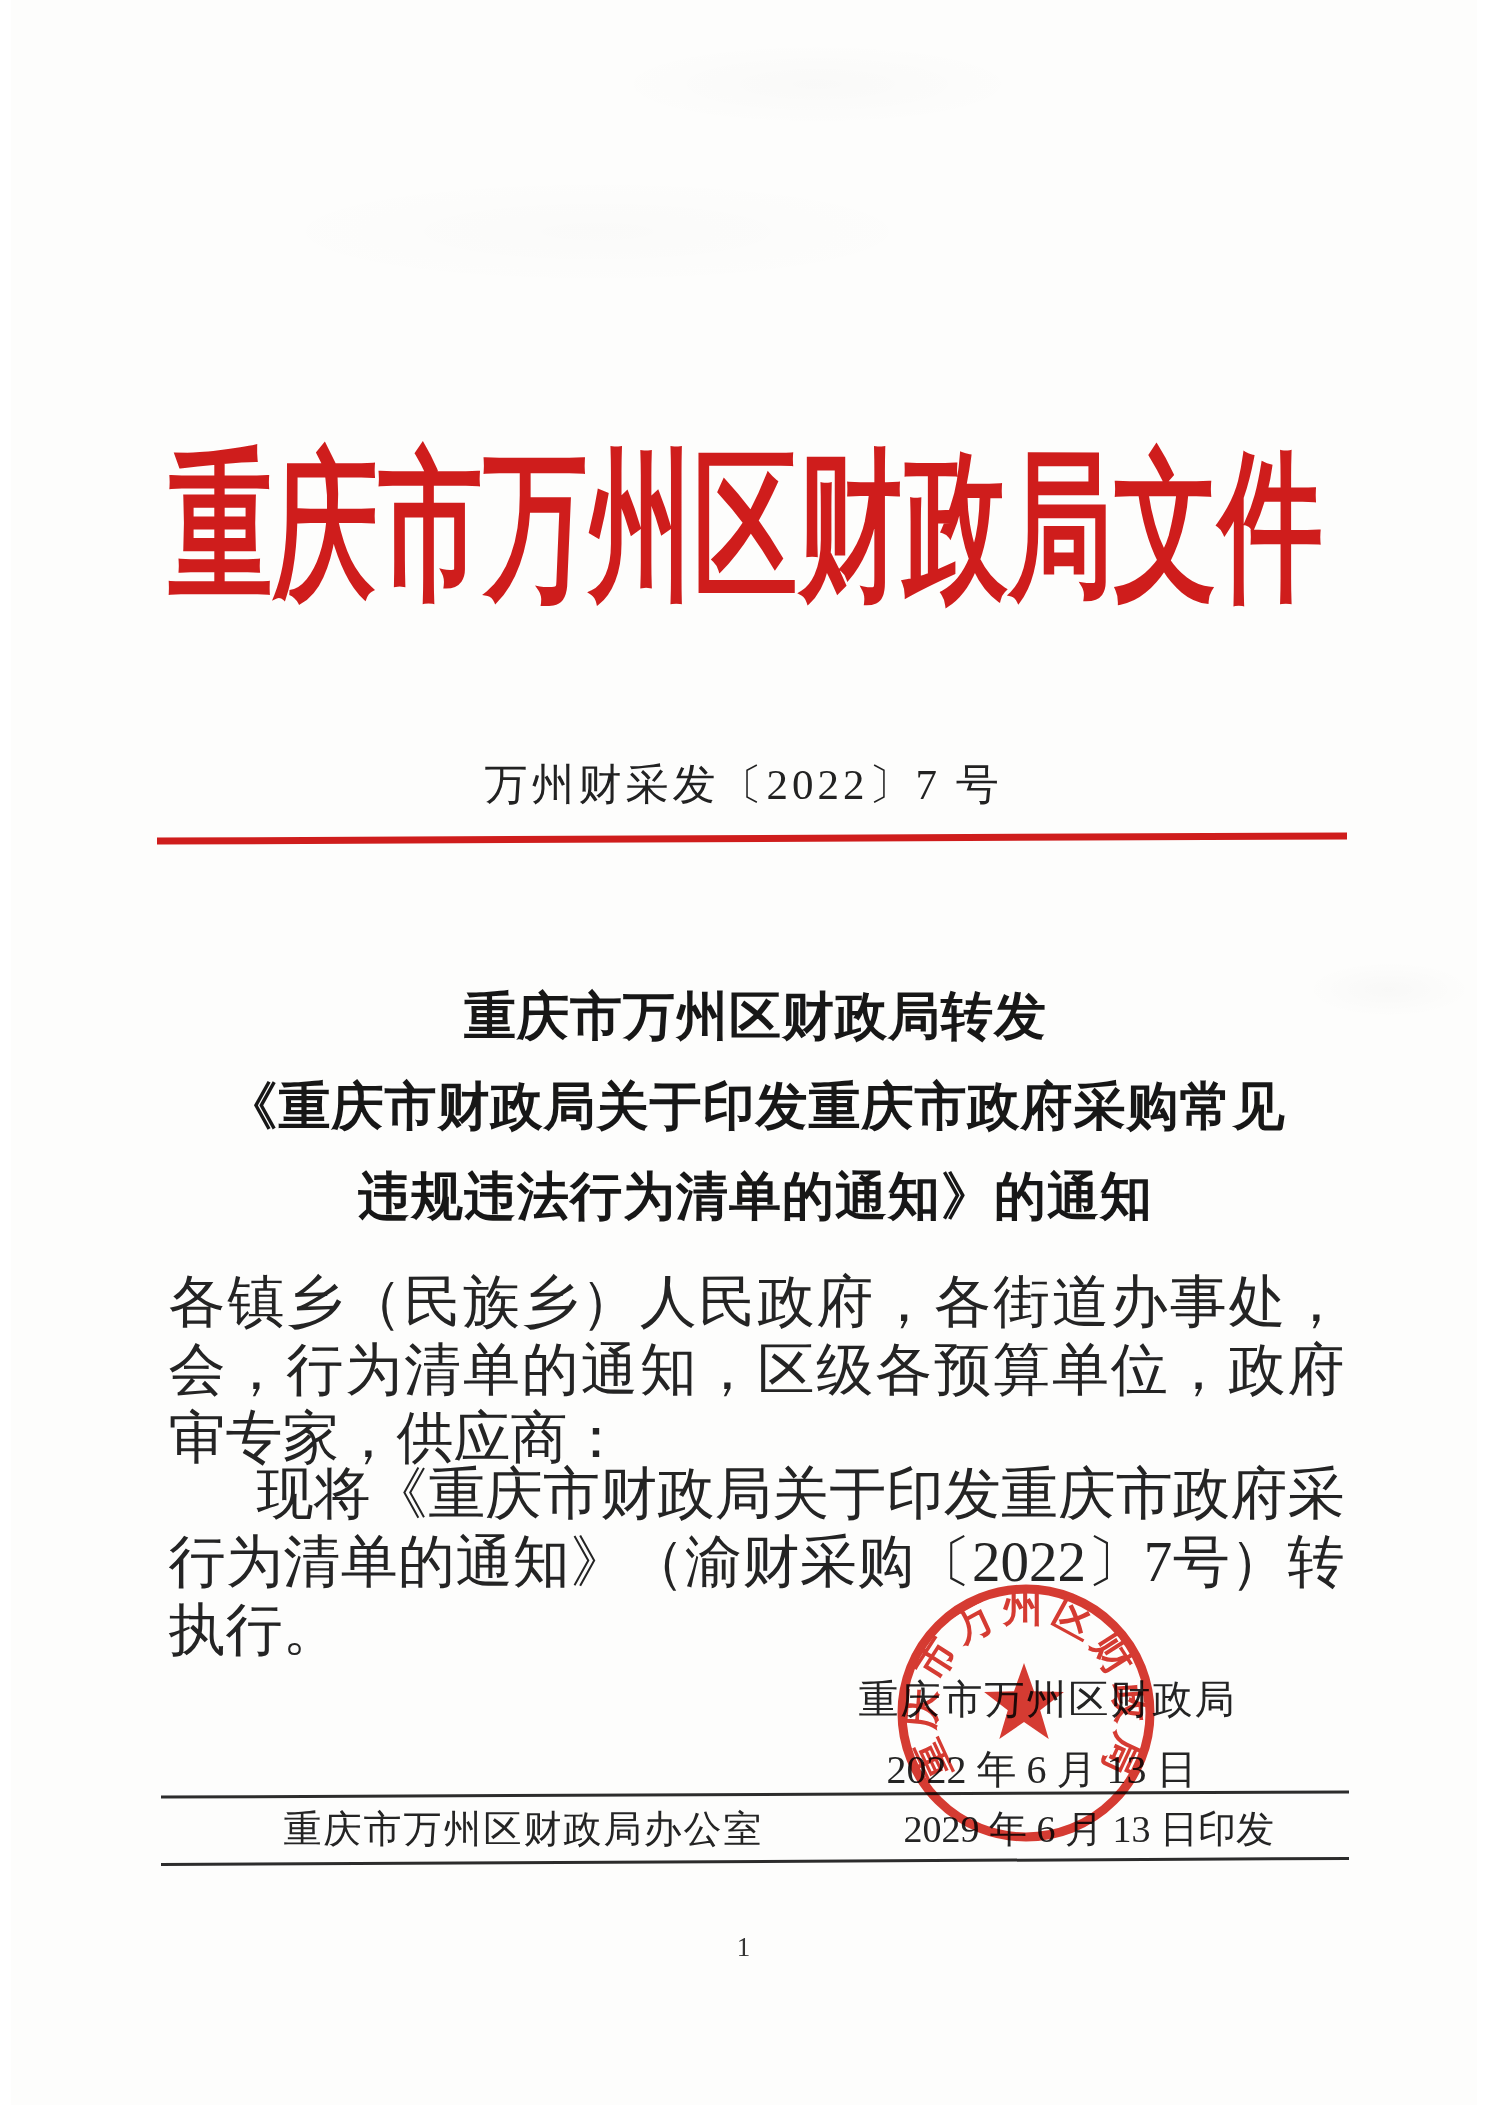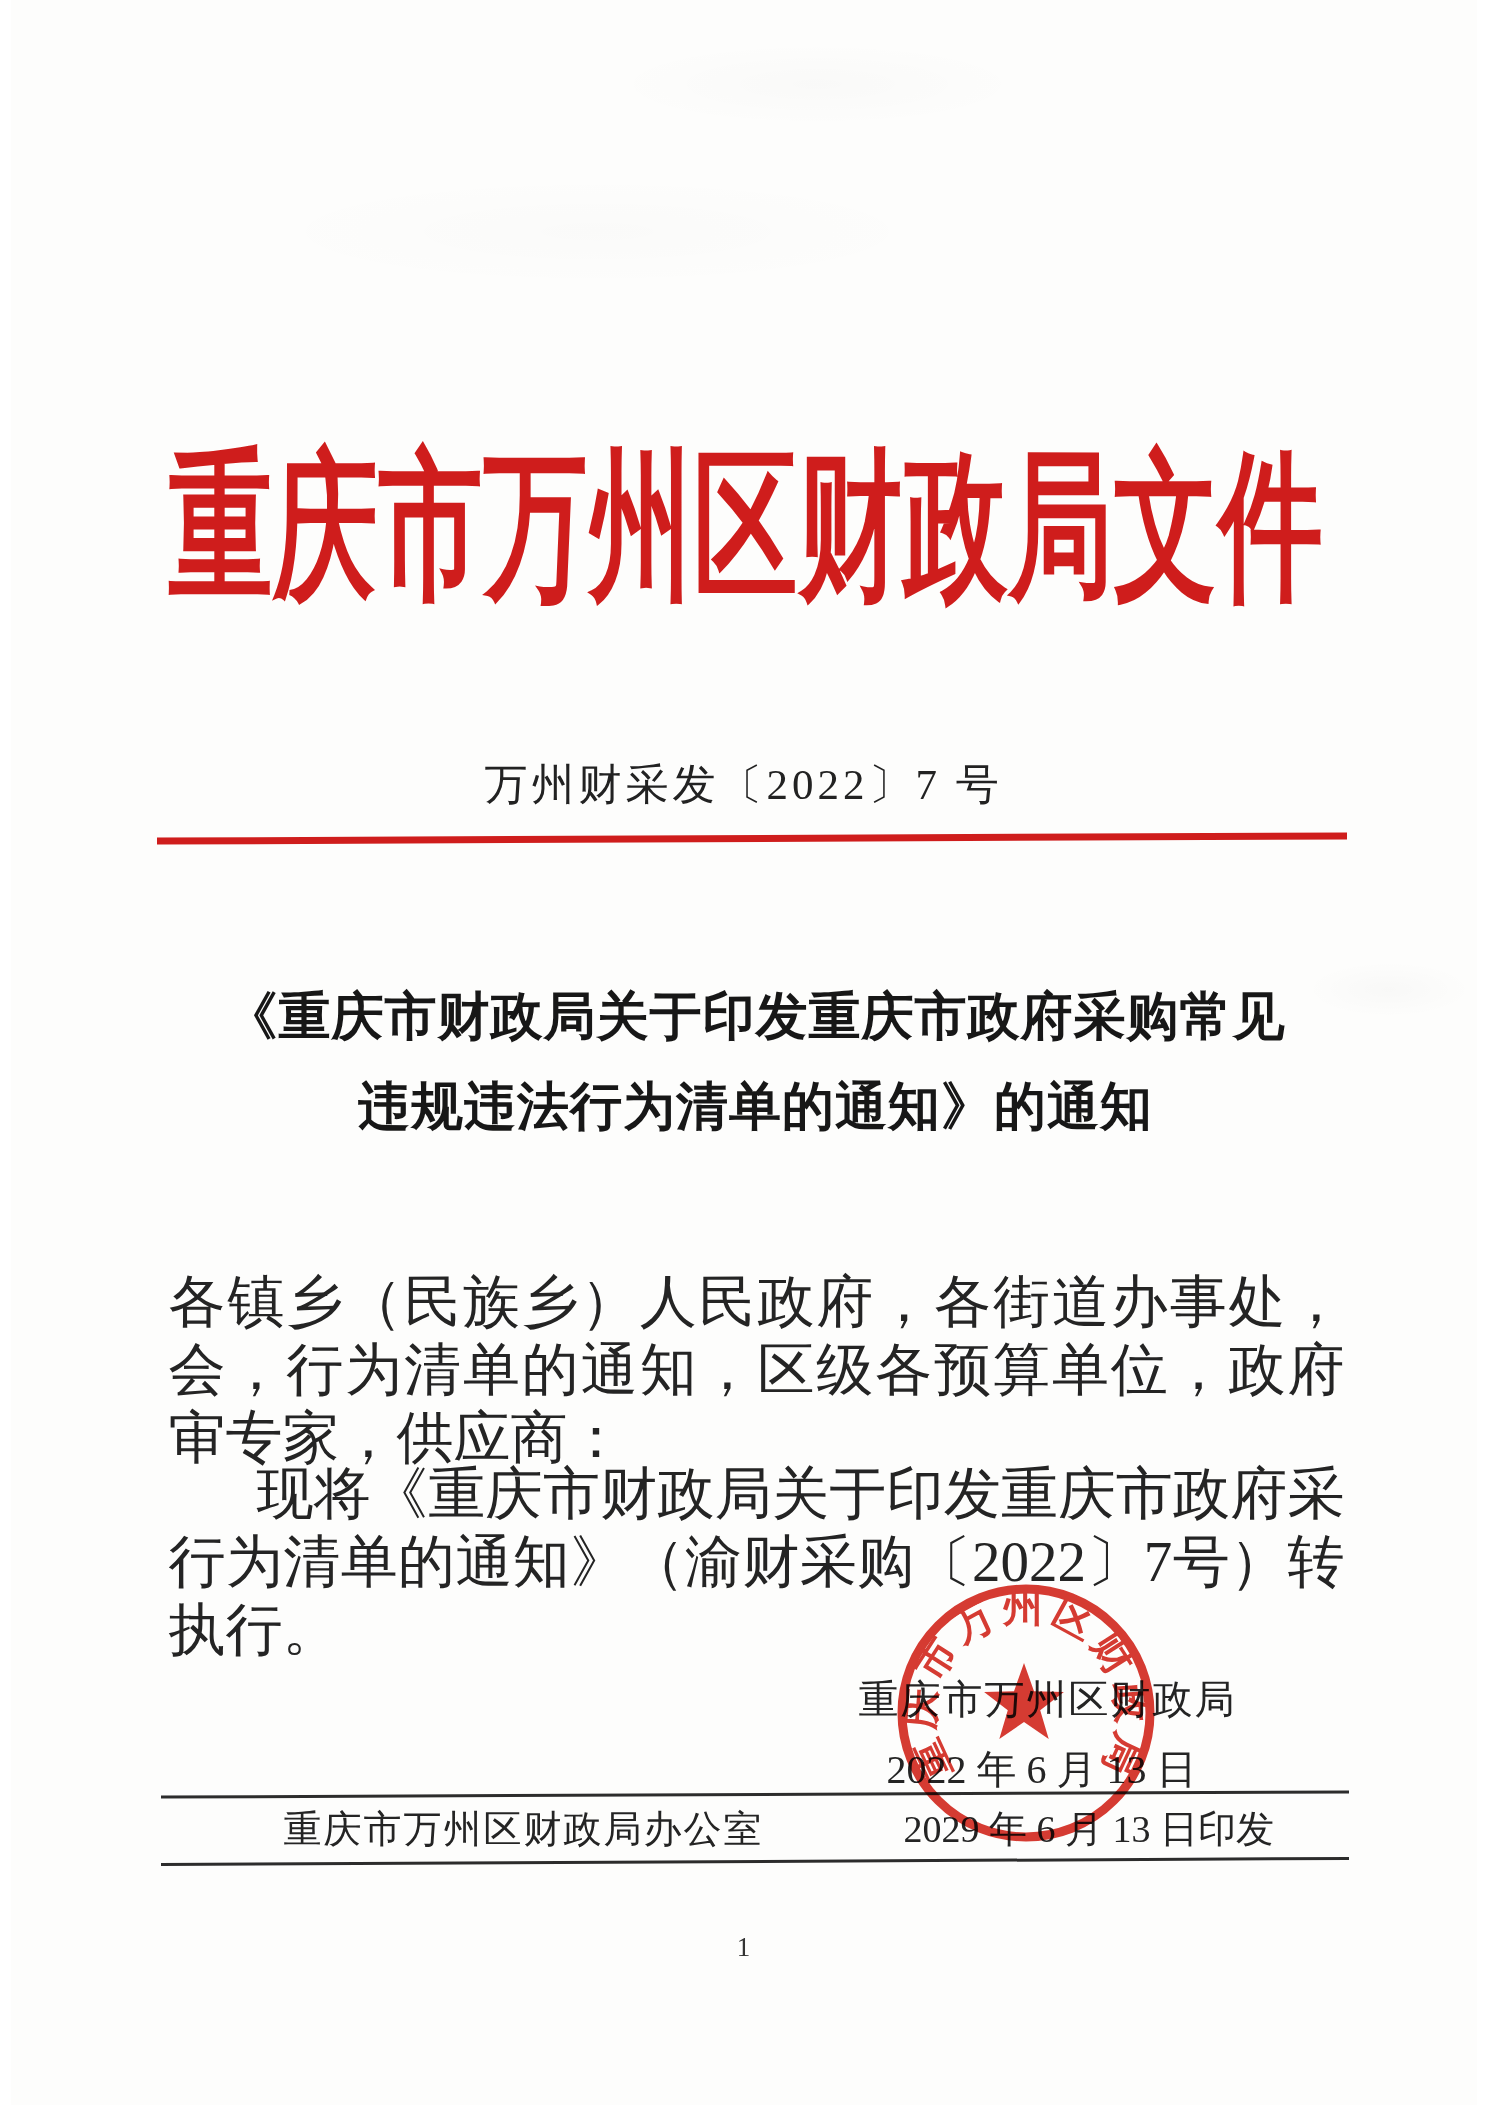--- a/index.html
+++ b/index.html
@@ -151,20 +151,21 @@
 
 <div class="page">
 
   <div class="masthead">重庆市万州区财政局文件</div>
 
   <div class="doc-number">万州财采发〔2022〕7 号</div>
 
   <div class="red-rule"></div>
 
   <div class="subject">
+    <div>重庆市万州区财政局转发</div>
     <div>《重庆市财政局关于印发重庆市政府采购常见</div>
     <div>违规违法行为清单的通知》的通知</div>
   </div>
 
   <div class="body-block body-recipients">
     <div class="body-line justify">各镇乡（民族乡）人民政府，各街道办事处，渝东新区管委</div>
     <div class="body-line justify">会，行为清单的通知，区级各预算单位，政府采购代理机构，评</div>
     <div class="body-line">审专家，供应商：</div>
   </div>
 

